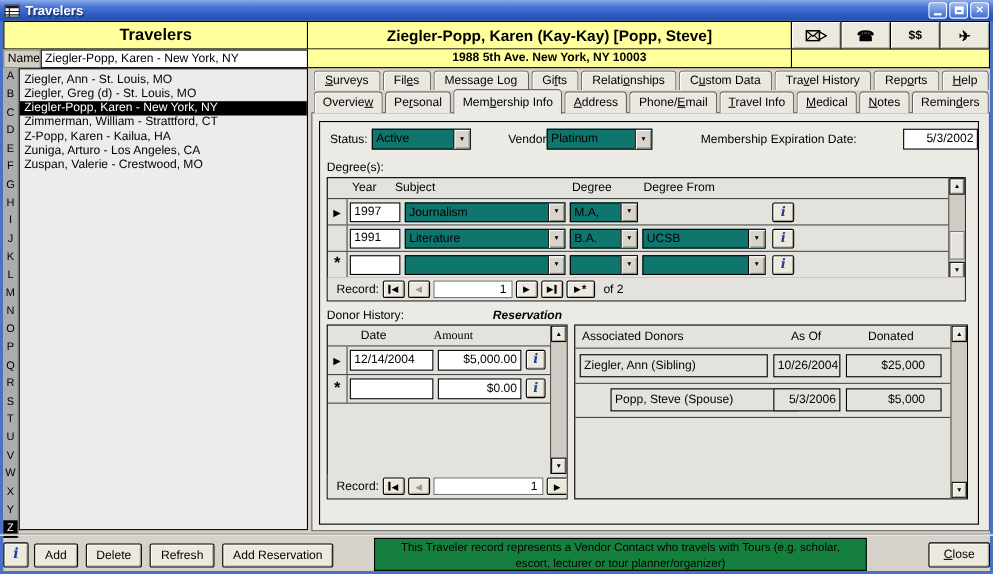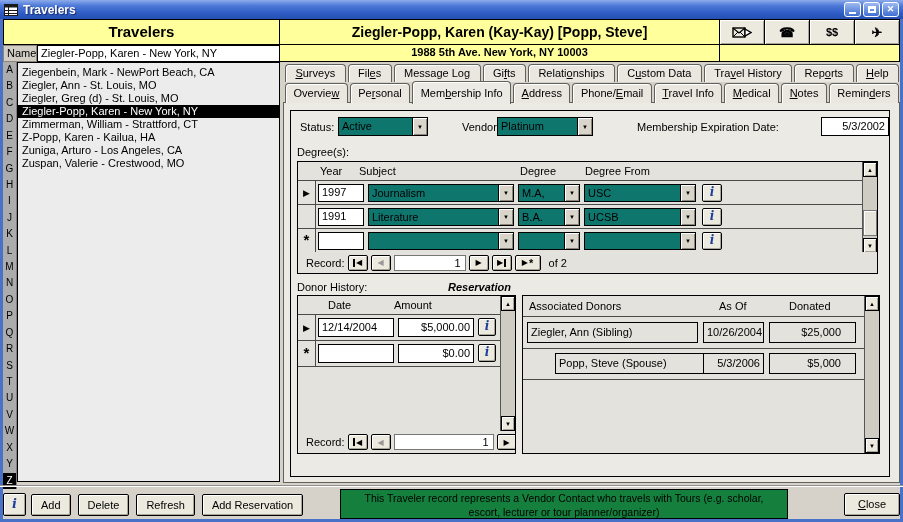--- a/index.html
+++ b/index.html
@@ -180,21 +180,20 @@
       <div class="alpha-letter">T</div>
       <div class="alpha-letter">U</div>
       <div class="alpha-letter">V</div>
       <div class="alpha-letter">W</div>
       <div class="alpha-letter">X</div>
       <div class="alpha-letter">Y</div>
       <div class="alpha-letter sel">Z</div>
   </div>
 
   <div class="tlist">
-    <div class="titem">Ziegenbein, Mark - NewPort Beach, CA</div>
       <div class="titem">Ziegler, Ann - St. Louis, MO</div>
       <div class="titem">Ziegler, Greg (d) - St. Louis, MO</div>
       <div class="titem sel">Ziegler-Popp, Karen - New York, NY</div>
       <div class="titem">Zimmerman, William - Strattford, CT</div>
       <div class="titem">Z-Popp, Karen - Kailua, HA</div>
       <div class="titem">Zuniga, Arturo - Los Angeles, CA</div>
       <div class="titem">Zuspan, Valerie - Crestwood, MO</div>
   </div>
 
   <div class="tabrow tabs1" style="left:285px;top:64px;width:614px;">
@@ -249,24 +248,20 @@
       <div class="selcell curglyph">▶</div>
       <div class="field" style="left:20px;top:3px;width:46px;height:18px;">1997</div>
       <div class="combo" style="left:70px;top:3px;width:146px;height:18px;">
         <div class="combo-text">Journalism</div>
         <div class="combo-btn">▼</div>
       </div>
       <div class="combo" style="left:220px;top:3px;width:62px;height:18px;">
         <div class="combo-text">M.A,</div>
         <div class="combo-btn">▼</div>
       </div>
-      <div class="combo" style="left:286px;top:3px;width:112px;height:18px;">
-        <div class="combo-text">USC</div>
-        <div class="combo-btn">▼</div>
-      </div>
       <div class="ibtn" style="left:404px;top:3px;">i</div>
     </div>
 
     <div class="grow" style="top:43px;width:564px;height:24px;">
       <div class="selcell"></div>
       <div class="field" style="left:20px;top:3px;width:46px;height:18px;">1991</div>
       <div class="combo" style="left:70px;top:3px;width:146px;height:18px;">
         <div class="combo-text">Literature</div>
         <div class="combo-btn">▼</div>
       </div>
@@ -328,21 +323,21 @@
         </span>
       <span style="margin-left:5px;">of 2</span>
     </div>
   </div>
 
   <div class="lbl" style="left:297px;top:281px;z-index:3;">Donor History:</div>
   <div class="lbl it b" style="left:448px;top:281px;z-index:3;font-size:11px;">Reservation</div>
 
   <div class="subform" style="left:297px;top:295px;width:219px;height:159px;">
     <div class="shead" style="left:30px;top:3px;">Date</div>
-    <div class="shead" style="left:96px;top:3px;">Amount</div>
+    <div class="shead" style="left:96px;top:3px;font-family:Liberation Serif, serif;">Amount</div>
     <div class="hline" style="top:18px;width:202px;"></div>
 
     <div class="grow" style="top:19px;width:202px;height:26px;">
       <div class="selcell curglyph" style="line-height:26px;">▶</div>
       <div class="field" style="left:20px;top:3px;width:76px;height:19px;line-height:17px;">12/14/2004</div>
       <div class="field rt" style="left:100px;top:3px;width:76px;height:19px;line-height:17px;">$5,000.00</div>
       <div class="ibtn" style="left:180px;top:3px;width:18px;">i</div>
     </div>
     <div class="grow" style="top:45px;width:202px;height:26px;">
       <div class="selcell newglyph" style="line-height:24px;">*</div>

